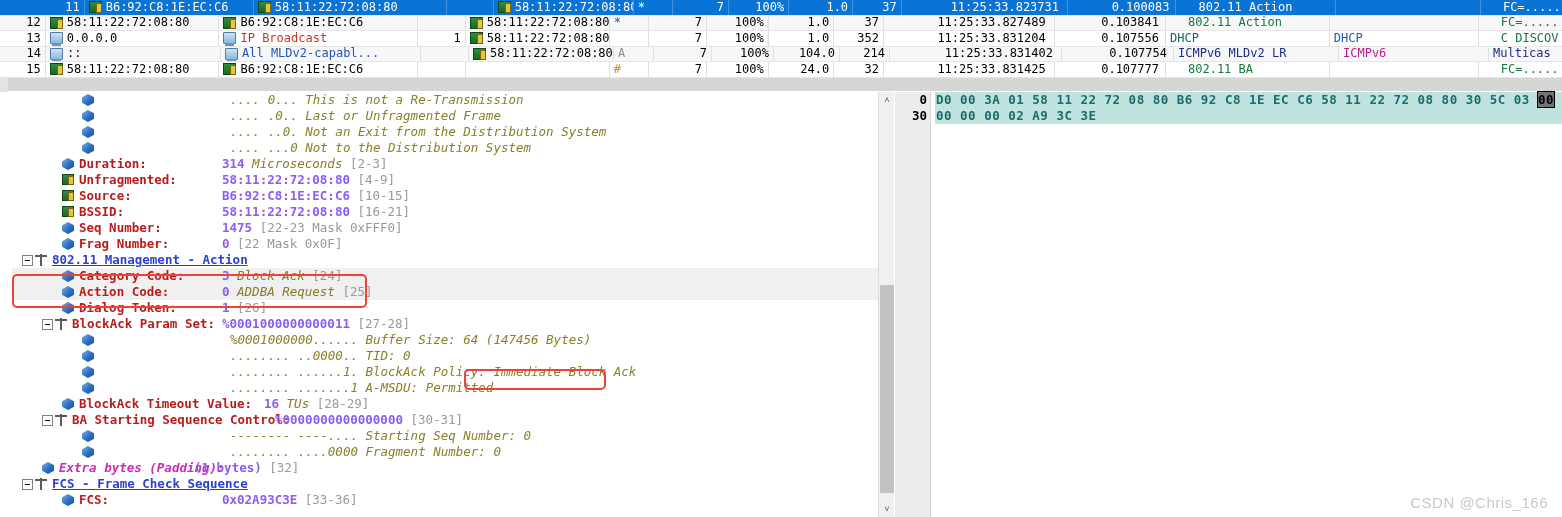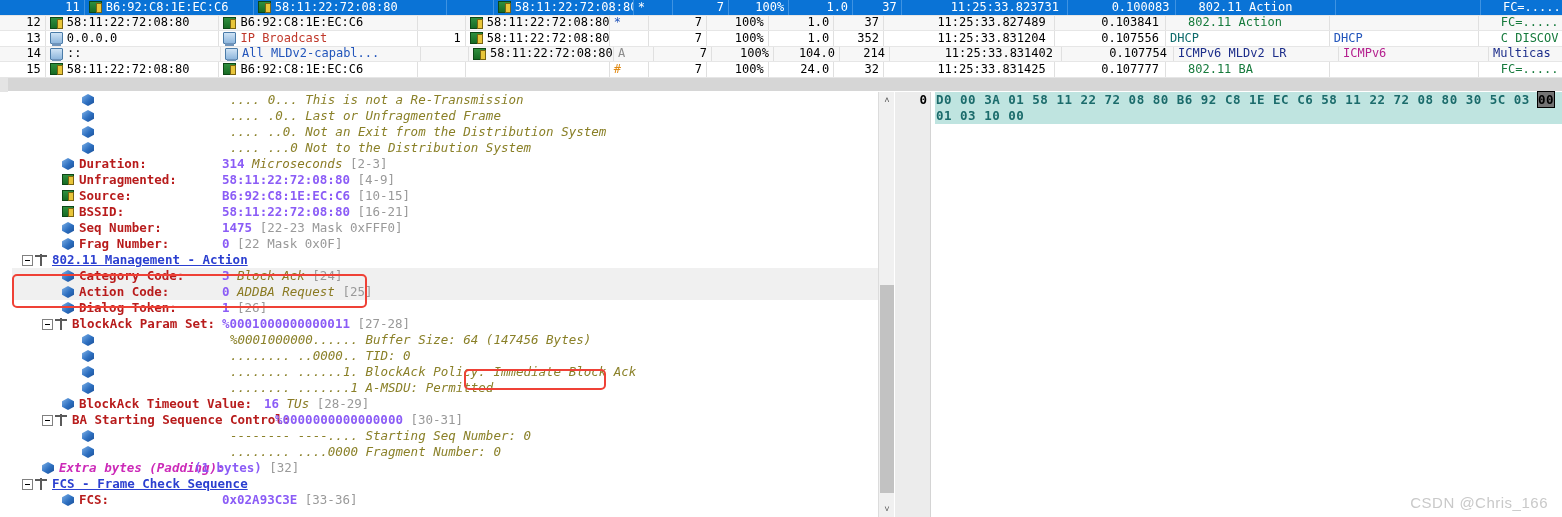--- a/index.html
+++ b/index.html
@@ -424,19 +424,23 @@
     <div class="vs-arrow down">˅</div>
   </div>
 
   <div class="hex-pane">
     <div class="hex-gutter"></div>
     <div id="hex-rows">
         <div class="hex-row">
           <span class="hex-off">0</span>
           <span class="hex-bytes">D0 00 3A 01 58 11 22 72 08 80 B6 92 C8 1E EC C6 58 11 22 72 08 80 30 5C 03 <span class="sel">00</span> 01 03 10 00</span>
         </div>
+        <div class="hex-row">
+          <span class="hex-off">30</span>
+          <span class="hex-bytes">00 00 00 02 A9 3C 3E</span>
+        </div>
       </div>
   </div>
 
   <div class="watermark">CSDN @Chris_166</div>
 <div class="hl-box" style="left: 12px; top: 274px; width: 355px; height: 34px;"></div>
     <div class="hl-box" style="left: 464px; top: 369px; width: 142px; height: 21px;"></div>
   </div>
 
 </body></html>

